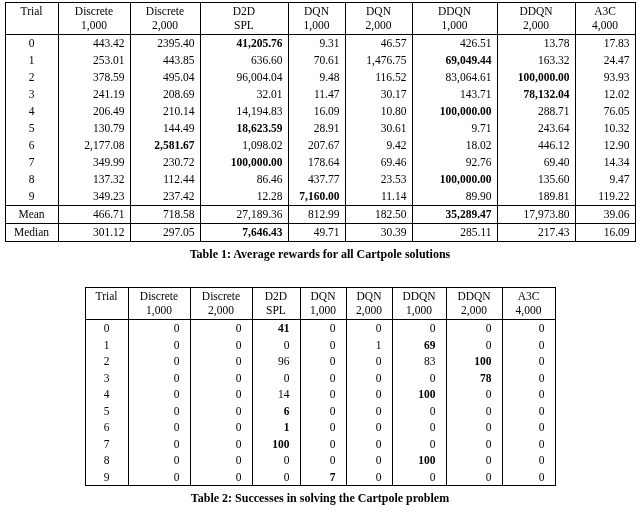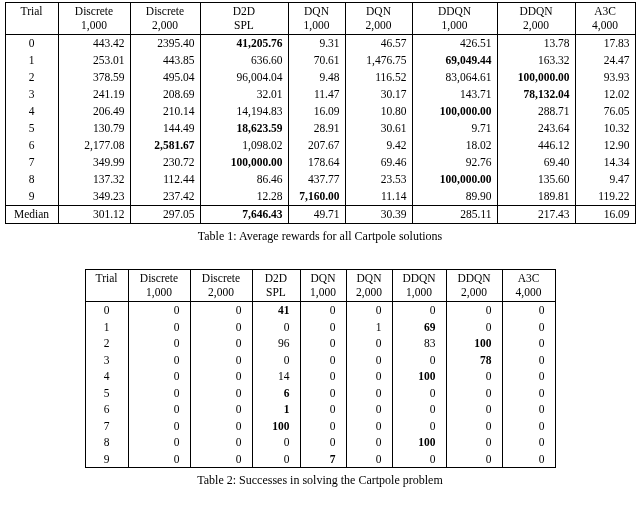--- a/index.html
+++ b/index.html
@@ -45,21 +45,21 @@
   tbody td { text-align: right; }
   tbody td.rowlabel { text-align: center; }
   .t1 tbody td { height: 17px; line-height: 17px; }
   .t2 tbody td { height: 16.5px; line-height: 16.5px; }
   .t2 tbody td { padding-right: 10px; }
   .t2 tbody td.rowlabel { padding-right: 5px; }
   tr.summary td { border-top: 1px solid #000; }
   td.best { font-weight: bold; }
   .caption {
     text-align: center;
-    font-weight: normal;
+    font-weight: bold;
     font-size: 12px;
     line-height: 14px;
     margin-top: 5px;
   }
   .block2 { margin-top: 26px; }
 </style>
 </head>
 <body>
 
 <div class="page">
@@ -222,20 +222,31 @@
             <td>349.23</td>
             <td>237.42</td>
             <td>12.28</td>
             <td class="best">7,160.00</td>
             <td>11.14</td>
             <td>89.90</td>
             <td>189.81</td>
             <td>119.22</td>
           </tr>
           <tr class="summary">
+            <td class="rowlabel">Mean</td>
+            <td>466.71</td>
+            <td>718.58</td>
+            <td>27,189.36</td>
+            <td>812.99</td>
+            <td>182.50</td>
+            <td class="best">35,289.47</td>
+            <td>17,973.80</td>
+            <td>39.06</td>
+          </tr>
+          <tr class="summary">
             <td class="rowlabel">Median</td>
             <td>301.12</td>
             <td>297.05</td>
             <td class="best">7,646.43</td>
             <td>49.71</td>
             <td>30.39</td>
             <td>285.11</td>
             <td>217.43</td>
             <td>16.09</td>
           </tr>

